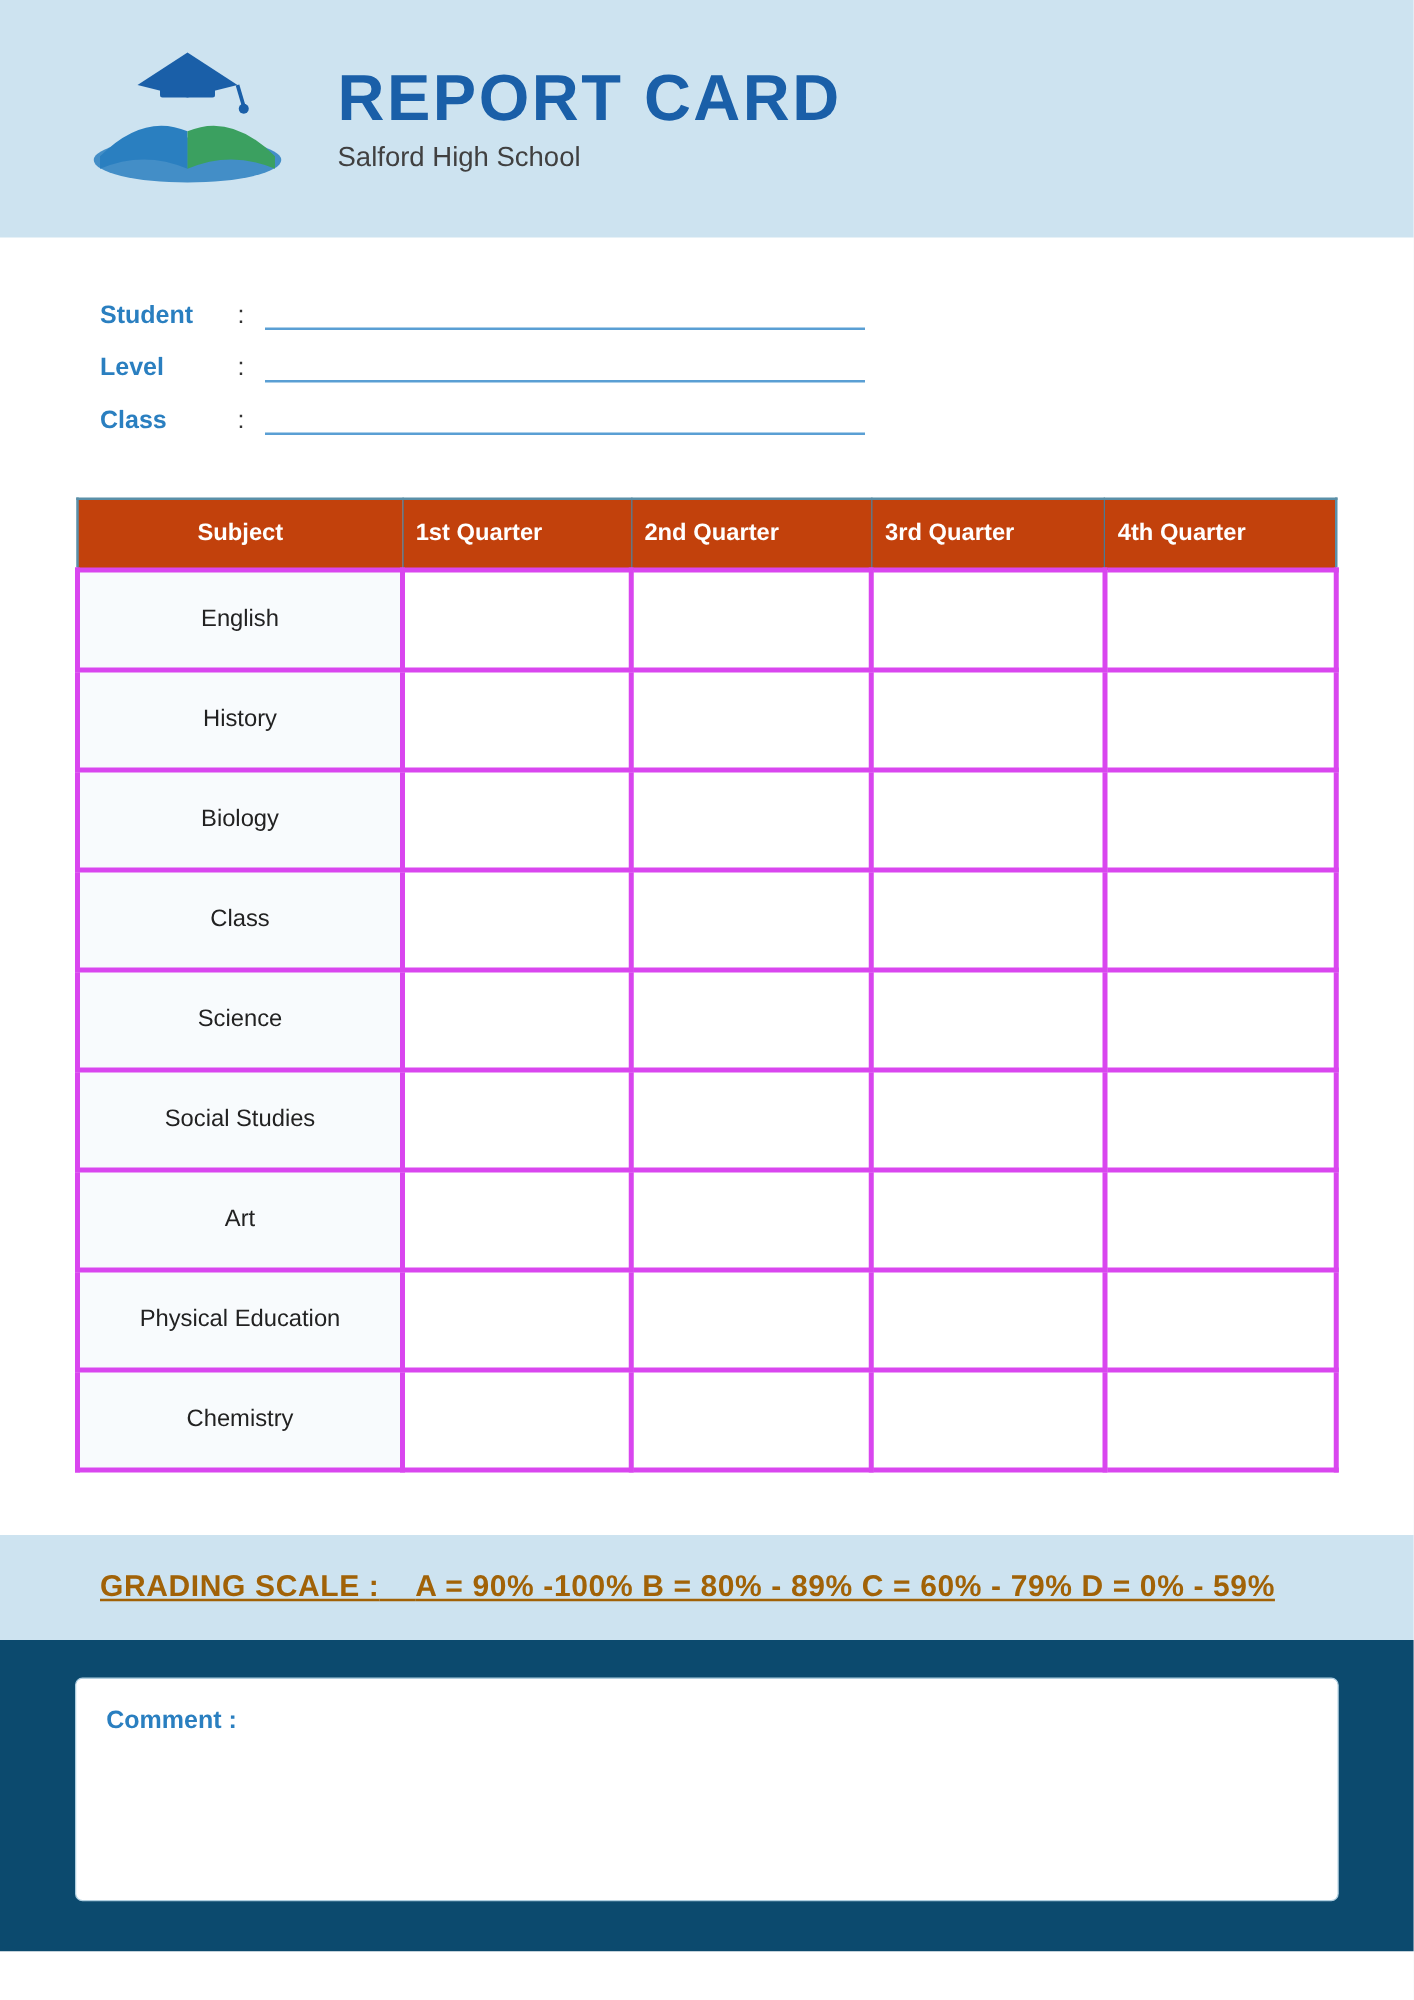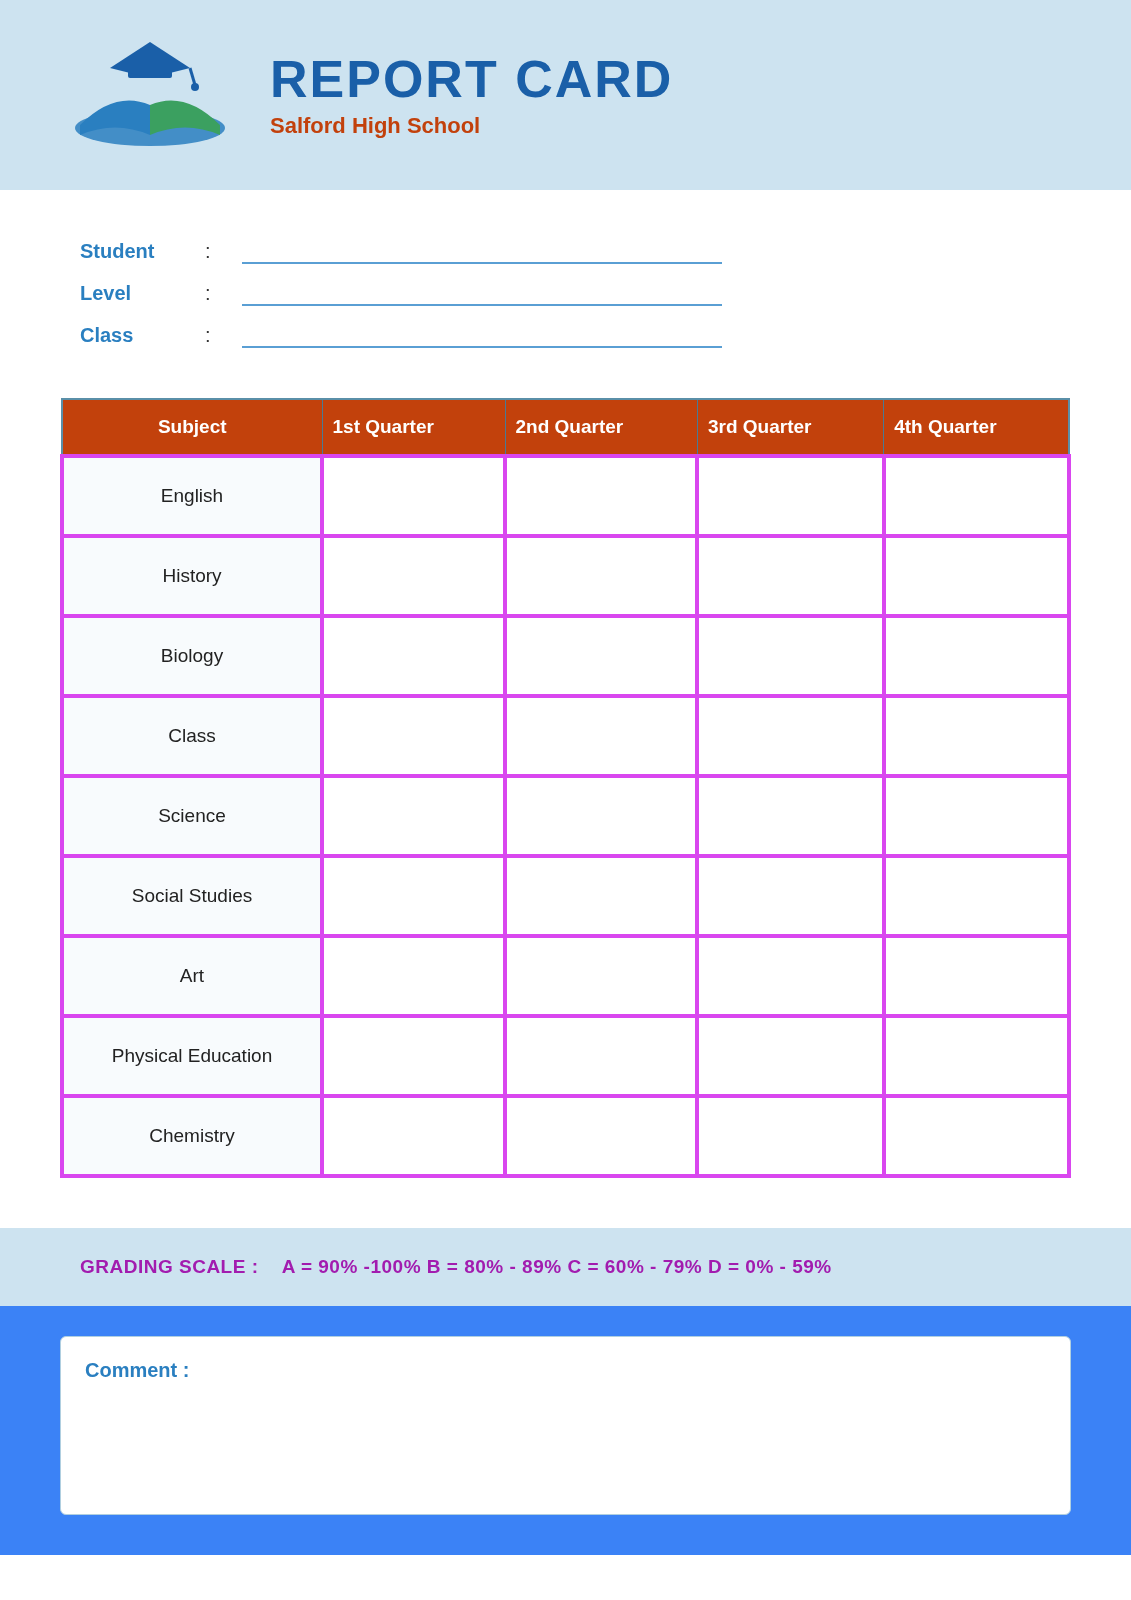--- a/index.html
+++ b/index.html
@@ -45,35 +45,36 @@
     }
     .report-card-title {
       font-size: 52px;
       font-weight: 900;
       color: #1a5fa8;
       letter-spacing: 2px;
       line-height: 1.1;
     }
     .school-name {
       font-size: 22px;
-      color: #c2410c;
-      font-weight: 700;
+      color: #404040;
+      font-weight: 400;
       margin-top: 4px;
     }
 
     
     .student-info {
       padding: 50px 80px 30px 80px;
       display: flex;
       flex-direction: column;
       gap: 18px;
     }
     .info-row {
       display: flex;
-      gap: 25px;
+      align-items: center;
+      gap: 10px;
     }
     .info-label {
       font-size: 20px;
       font-weight: 700;
       color: #2a7fc0;
       width: 100px;
       flex-shrink: 0;
     }
     .info-colon {
       font-size: 20px;
@@ -134,30 +135,31 @@
       background: #f8fbfd;
     }
 
     
     .grading-scale-section {
       background: #cde3f0;
       margin: 20px 0 0 0;
       padding: 28px 80px;
     }
     .grading-scale-text {
-      font-size: 19px;
+      font-size: 24px;
       font-weight: 700;
-      color: #a21caf;
+      color: #a16207;
       letter-spacing: 0.5px;
+      text-decoration: underline;
     }
 
     
     .comment-section {
       padding: 30px 60px 40px 60px;
-      background: #3b82f6;
+      background: #0c4a6e;
     }
     .comment-box {
       background: #fff;
       border: 1px solid #b0cfe0;
       border-radius: 6px;
       padding: 22px 24px;
       min-height: 160px;
     }
     .comment-label {
       font-size: 20px;

